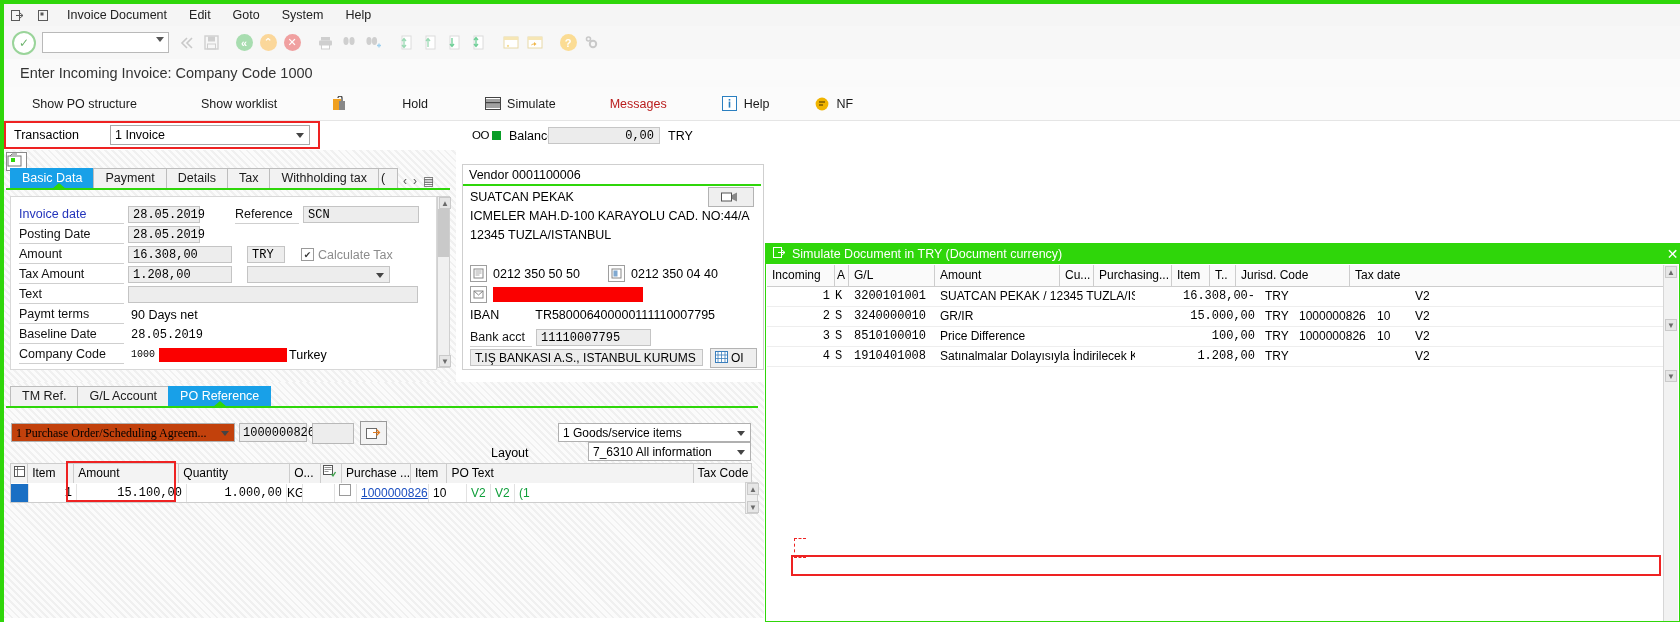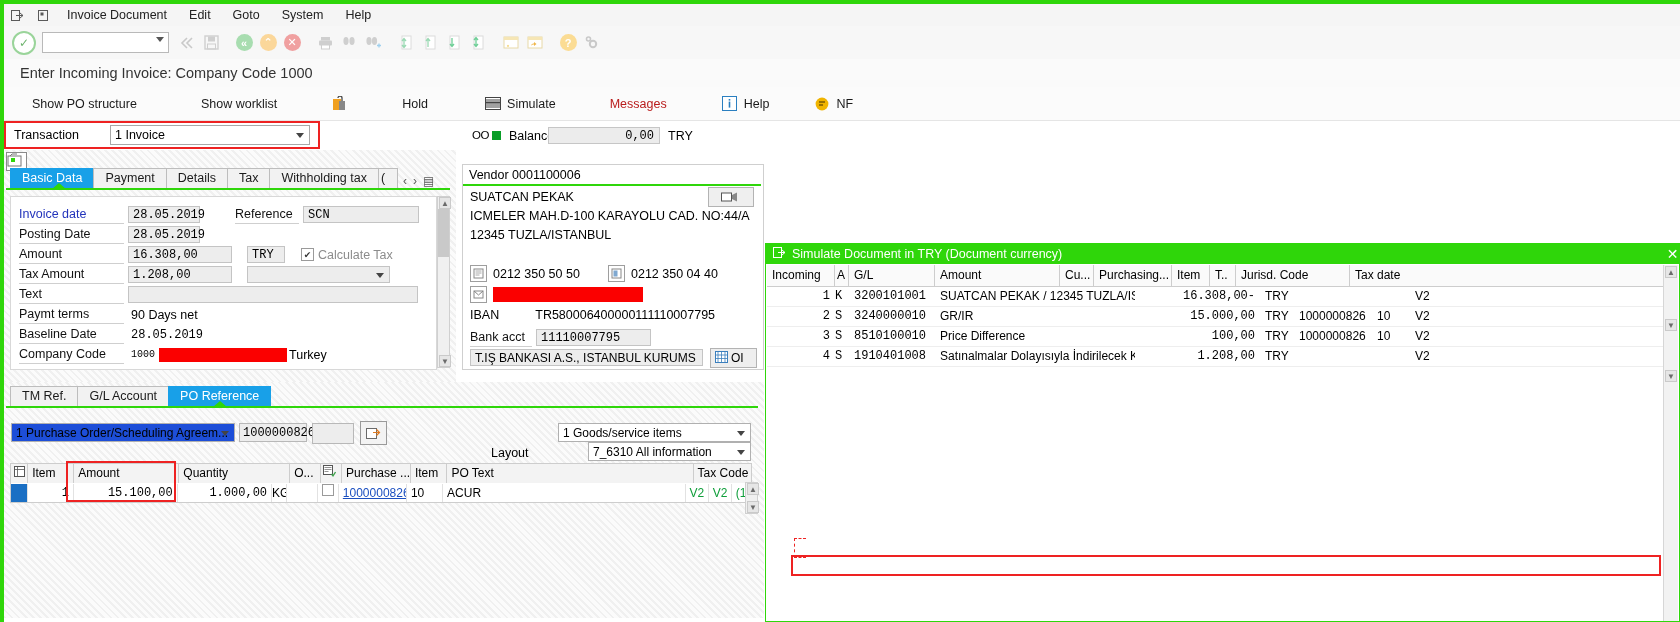--- a/index.html
+++ b/index.html
@@ -109,22 +109,22 @@
          gap:3px;padding:0 4px;font-size:12px;box-sizing:border-box;}
   .megabtn{position:absolute;width:44px;height:18px;border:1px solid #b3b3b3;background:#efefef;
            display:flex;align-items:center;justify-content:center;}
 
   
   .botsec{position:absolute;left:4px;top:382px;width:760px;height:236px;}
   .tabstrip2{position:absolute;left:10px;top:386px;height:20px;display:flex;align-items:flex-end;}
   .greenline2{position:absolute;left:6px;top:406px;width:752px;height:2px;background:#2fd60a;}
   .greenbump2{position:absolute;left:213px;top:401px;width:0;height:0;border-left:7px solid transparent;
               border-right:7px solid transparent;border-bottom:6px solid #2fd60a;}
-  .poselect{position:absolute;left:11px;top:423px;width:224px;height:19px;border:1px solid #b0b0b0;background:#1d4ed8;
-            font-size:12px;line-height:18px;padding-left:4px;box-sizing:border-box;}
+  .poselect{position:absolute;left:11px;top:423px;width:224px;height:19px;border:1px solid #b0b0b0;background:#c2410c;
+            font-size:12px;line-height:18px;padding-left:4px;box-sizing:border-box;font-family:Liberation Serif, serif;}
   .poselect .arrow{position:absolute;right:5px;top:7px;width:0;height:0;border-left:4px solid transparent;
                    border-right:4px solid transparent;border-top:5px solid #444;}
   .ponum{position:absolute;left:239px;top:423px;width:68px;height:19px;border:1px solid #b8b8b8;background:#ededed;
          font-family:"Liberation Mono","DejaVu Sans Mono",monospace;font-size:12px;line-height:18px;
          padding-left:3px;box-sizing:border-box;}
   .poblank{position:absolute;left:312px;top:423px;width:40px;height:19px;border:1px solid #b8b8b8;background:#ededed;}
   .pogo{position:absolute;left:360px;top:421px;width:25px;height:22px;border:1px solid #9a9a9a;background:#f3f3f3;
         display:flex;align-items:center;justify-content:center;}
   .goodssel{position:absolute;left:558px;top:423px;width:193px;height:19px;border:1px solid #b0b0b0;background:#fff;
             font-size:12px;line-height:18px;padding-left:4px;box-sizing:border-box;}
@@ -587,21 +587,20 @@
       <div class="gc num" style="width:48px">1</div>
       <div class="gc num" style="width:110px">15.100,00</div>
       <div class="gc num" style="width:100px">1.000,00</div>
       <div class="gc txt" style="width:16px;padding:0">KG</div>
       <div class="gc" style="width:32px"></div>
       <div class="gc" style="width:22px;padding-left:4px">
         <span style="display:inline-block;width:10px;height:10px;border:1px solid #9a9a9a;background:#fff"></span>
       </div>
       <div class="gc txt linkblue" style="width:72px">1000000826</div>
       <div class="gc txt" style="width:38px">10</div>
-      <div class="gc txt" style="width:258px">ACUR</div>
       <div class="gc txt greentx" style="width:24px">V2</div>
       <div class="gc txt greentx" style="width:24px">V2</div>
       <div class="gc txt greentx" style="width:20px;border-right:none">(1</div>
     </div>
   </div>
   <div class="redbox-amount"></div>
 
   <div class="vscroll" style="left:745px;top:482px;height:32px;">
     <div class="sim-arrow" style="top:0;">▲</div>
     <div class="sim-arrow" style="bottom:0;top:auto;">▼</div>

